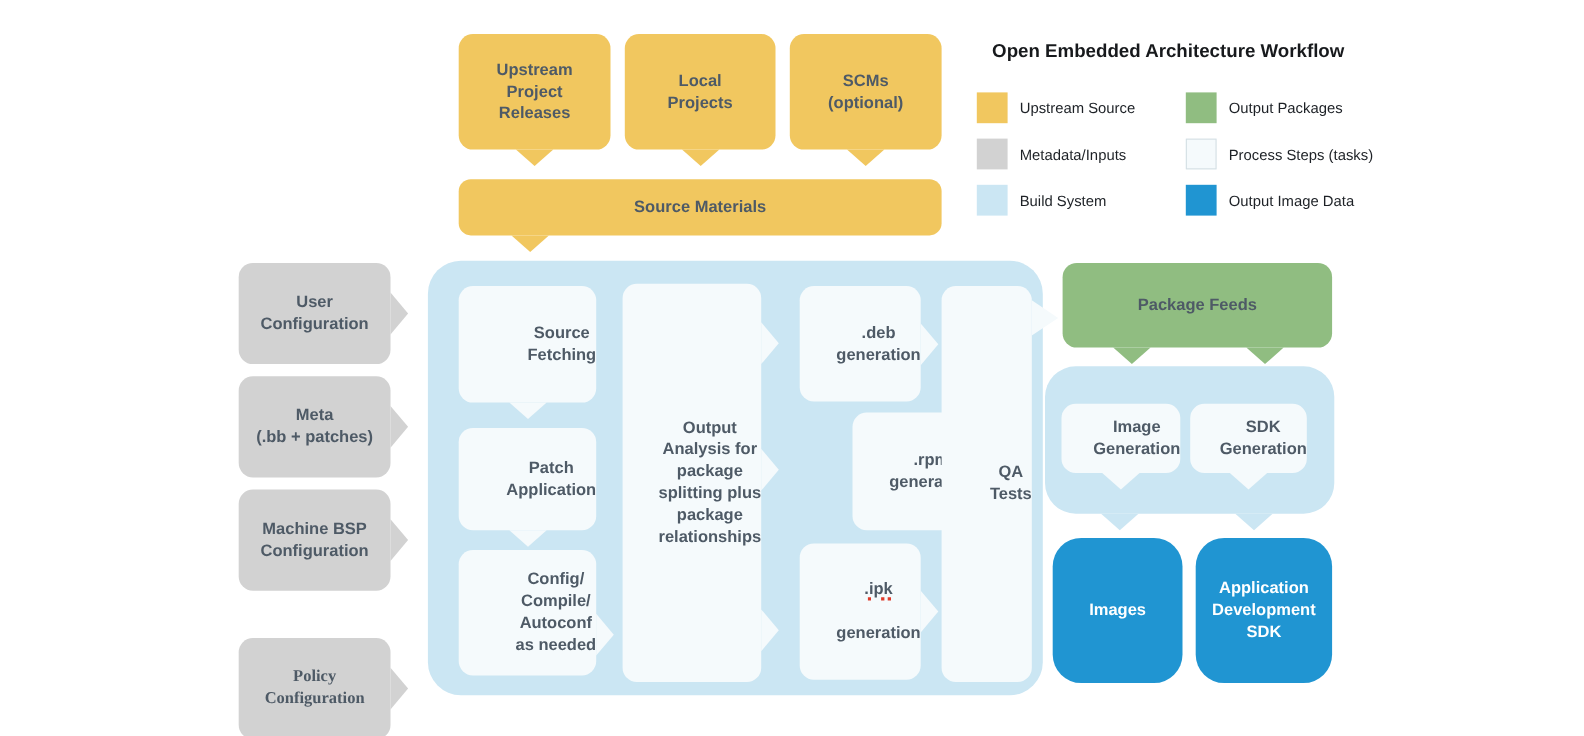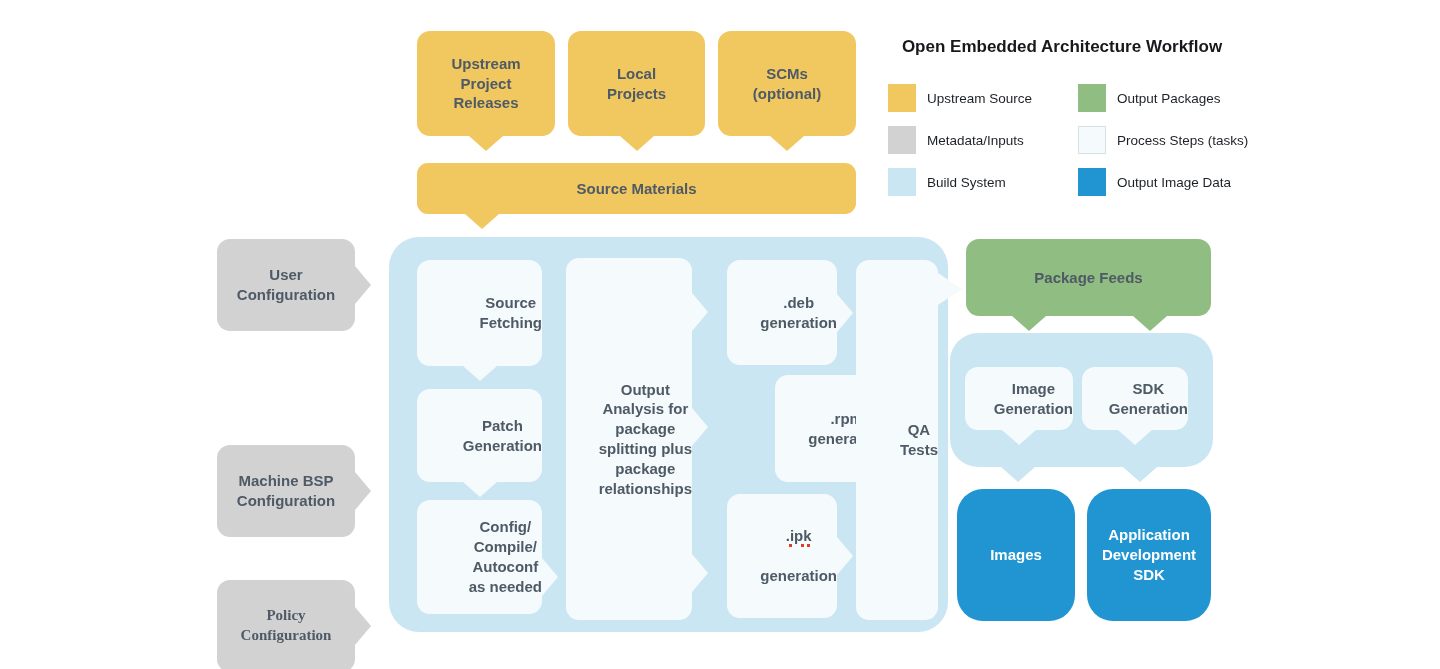--- a/index.html
+++ b/index.html
@@ -141,20 +141,25 @@
     <div class="label">Source Materials</div>
     <div class="t t-down" style="left:48px;"></div>
   </div>
 
   <div class="bubble c-gray" style="left:217px;top:239px;width:138px;height:92px;">
     <div class="label">User
 Configuration</div>
     <div class="t t-right t-center-y"></div>
   </div>
 
+  <div class="bubble c-gray" style="left:217px;top:342px;width:138px;height:92px;">
+    <div class="label">Meta
+(.bb + patches)</div>
+    <div class="t t-right t-center-y"></div>
+  </div>
 
   <div class="bubble c-gray" style="left:217px;top:445px;width:138px;height:92px;">
     <div class="label">Machine BSP
 Configuration</div>
     <div class="t t-right t-center-y"></div>
   </div>
 
   <div class="bubble c-gray" style="left:217px;top:580px;width:138px;height:92px;font-family:Liberation Serif, serif;">
     <div class="label">Policy
 Configuration</div>
@@ -162,21 +167,21 @@
   </div>
 
   <div class="bubble c-process" style="left:417px;top:260px;width:125px;height:106px;">
     <div class="label">Source
 Fetching</div>
     <div class="t t-down t-center-x"></div>
   </div>
 
   <div class="bubble c-process" style="left:417px;top:389px;width:125px;height:93px;">
     <div class="label">Patch
-Generation</div>
+Application</div>
     <div class="t t-down t-center-x"></div>
   </div>
 
   <div class="bubble c-process" style="left:417px;top:500px;width:125px;height:114px;">
     <div class="label">Config/
 Compile/
 Autoconf
 as needed</div>
     <div class="t t-right" style="top:58px;"></div>
   </div>

